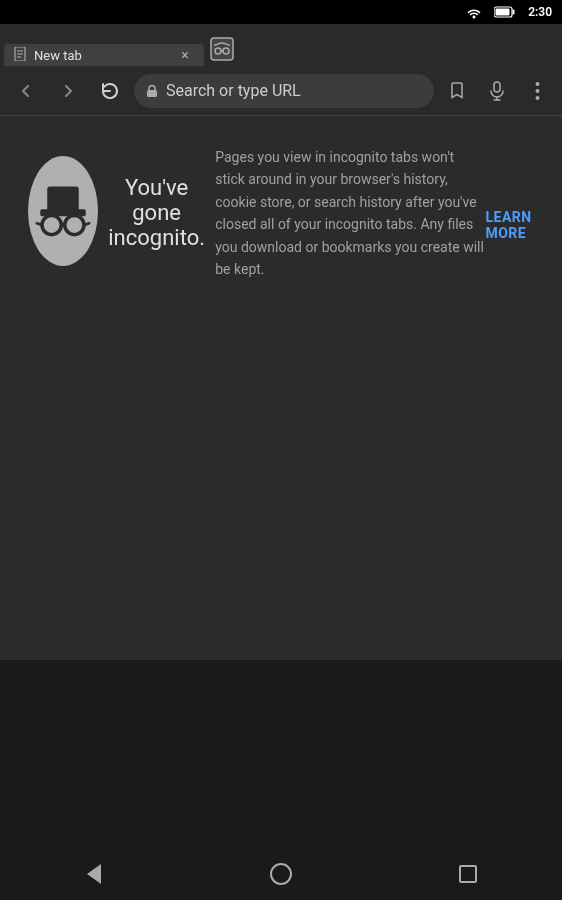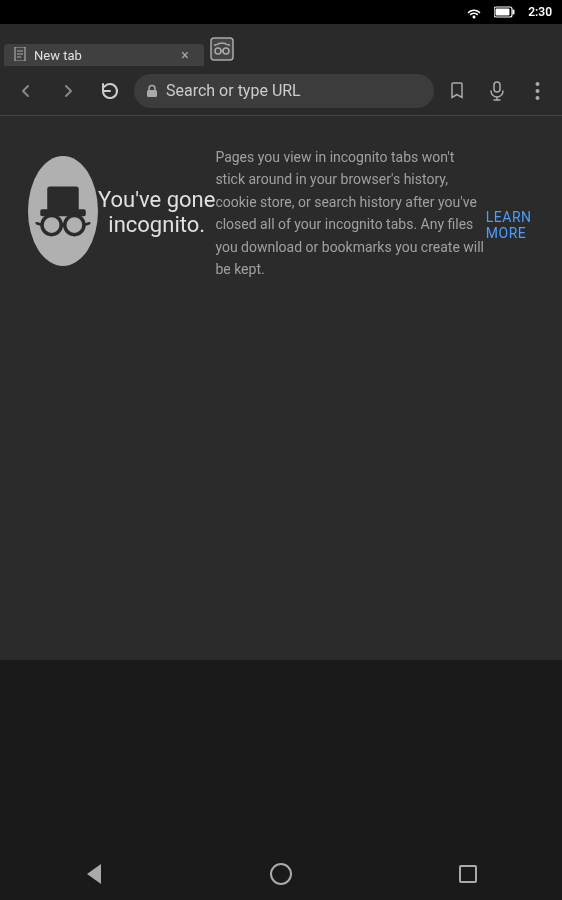--- a/index.html
+++ b/index.html
@@ -187,21 +187,21 @@
       font-size: 14px;
       line-height: 1.6;
       margin-bottom: 18px;
       text-align: left;
       width: 100%;
     }
 
     .learn-more-btn {
       color: #4a9eff;
       font-size: 14px;
-      font-weight: 400;
+      font-weight: 700;
       cursor: pointer;
       letter-spacing: 0.5px;
       margin-top: 6px;
       text-decoration: none;
     }
 
     
     .empty-area {
       width: 100%;
       flex: 1;

